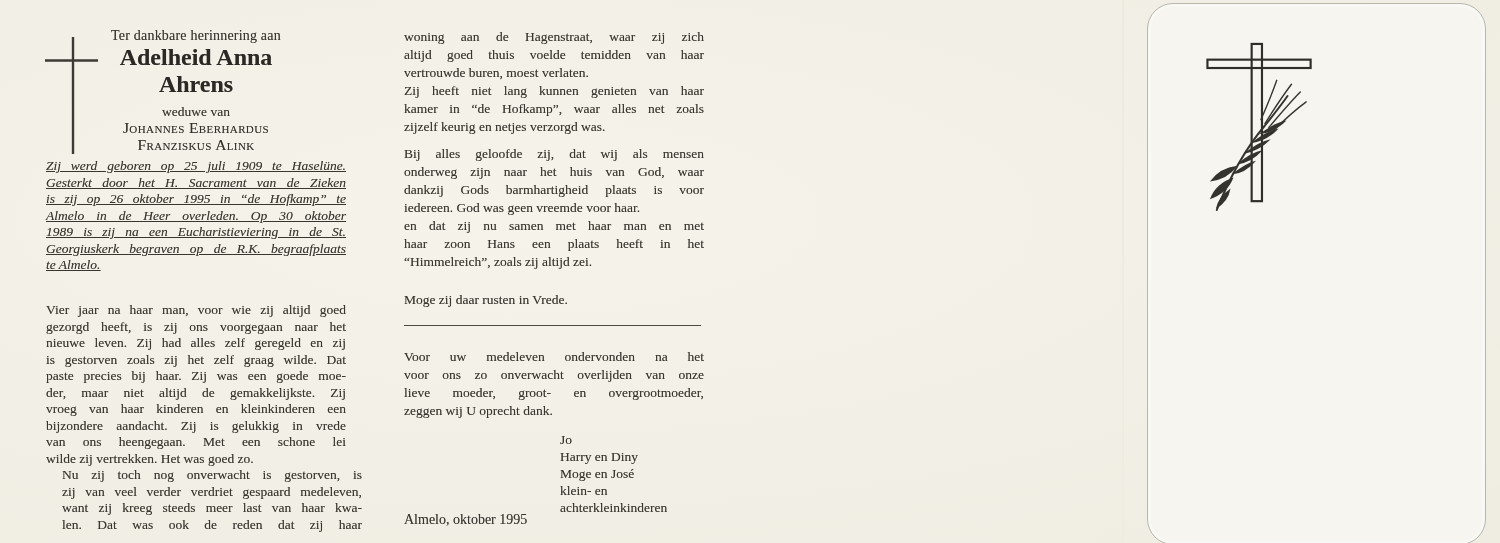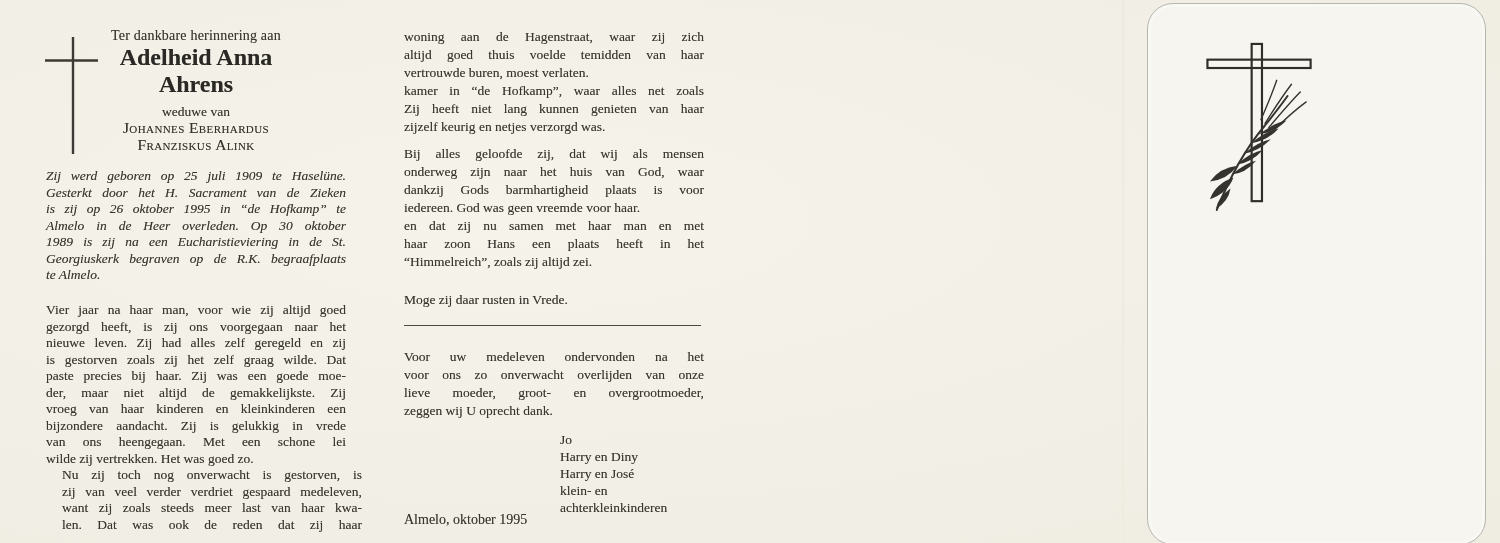--- a/index.html
+++ b/index.html
@@ -19,21 +19,21 @@
   .hdr-name{left:0;top:16px;width:100%;text-align:center;font-size:24px;font-weight:bold;line-height:27px;color:#2b2925;}
   .hdr-rel{left:0;top:76px;width:100%;text-align:center;font-size:13.5px;}
   .hdr-husband{left:0;top:92px;width:100%;text-align:center;font-size:15.5px;line-height:16.5px;font-variant:small-caps;letter-spacing:.4px;color:#33312b;}
   .para{width:300px;font-size:13.5px;}
   .lh-l{line-height:16.5px;}
   .lh-m{line-height:18px;}
   .just .ln{text-align:justify;text-align-last:justify;}
   .just .ln:last-child{text-align-last:left;}
   .just.cont .ln:last-child{text-align-last:justify;}
   .italic{font-style:italic;}
-  .p-origin{left:0;top:140px;}
+  .p-origin{left:0;top:130px;text-decoration:underline;}
   .p-life{left:0;top:274px;}
   .p-passing{left:16px;top:439px;}
   
   .panel-mid{left:404px;top:28px;width:300px;height:515px;}
   .p-home{left:0;top:0;}
   .p-hofkamp{left:0;top:54px;}
   .p-faith{left:0;top:117px;}
   .p-trust{left:0;top:189px;}
   .p-rest{left:0;top:264px;font-size:13.5px;}
   .rule{left:0;top:297px;width:297px;height:0;border-top:1.5px solid #4c4a43;}
@@ -81,39 +81,39 @@
         <div class="ln">paste precies bij haar. Zij was een goede moe-</div>
         <div class="ln">der, maar niet altijd de gemakkelijkste. Zij</div>
         <div class="ln">vroeg van haar kinderen en kleinkinderen een</div>
         <div class="ln">bijzondere aandacht. Zij is gelukkig in vrede</div>
         <div class="ln">van ons heengegaan. Met een schone lei</div>
         <div class="ln">wilde zij vertrekken. Het was goed zo.</div>
       </div>
     <div class="abs para lh-l just cont ink p-passing">
         <div class="ln">Nu zij toch nog onverwacht is gestorven, is</div>
         <div class="ln">zij van veel verder verdriet gespaard medeleven,</div>
-        <div class="ln">want zij zoals steeds meer last van haar kwa-</div>
+        <div class="ln">want zij kreeg steeds meer last van haar kwa-</div>
         <div class="ln">len. Dat was ook de reden dat zij haar</div>
       </div>
   </div>
 
   <svg class="abs" style="left:43px;top:34px;" width="60" height="125" viewBox="0 0 60 125">
     <line x1="30" y1="3" x2="30" y2="120" stroke="#3c3a34" stroke-width="2.4"></line>
     <line x1="2" y1="26.5" x2="55" y2="26.5" stroke="#3c3a34" stroke-width="2.4"></line>
   </svg>
 
   <div class="abs panel-mid">
     <div class="abs para lh-m just ink p-home">
         <div class="ln">woning aan de Hagenstraat, waar zij zich</div>
         <div class="ln">altijd goed thuis voelde temidden van haar</div>
         <div class="ln">vertrouwde buren, moest verlaten.</div>
       </div>
     <div class="abs para lh-m just ink p-hofkamp">
+        <div class="ln">Zij heeft niet lang kunnen genieten van haar</div>
         <div class="ln">kamer in “de Hofkamp”, waar alles net zoals</div>
-        <div class="ln">Zij heeft niet lang kunnen genieten van haar</div>
         <div class="ln">zijzelf keurig en netjes verzorgd was.</div>
       </div>
     <div class="abs para lh-m just ink p-faith">
         <div class="ln">Bij alles geloofde zij, dat wij als mensen</div>
         <div class="ln">onderweg zijn naar het huis van God, waar</div>
         <div class="ln">dankzij Gods barmhartigheid plaats is voor</div>
         <div class="ln">iedereen. God was geen vreemde voor haar.</div>
       </div>
     <div class="abs para lh-m just ink p-trust">
         <div class="ln">en dat zij nu samen met haar man en met</div>
@@ -124,21 +124,21 @@
     <div class="abs rule"></div>
     <div class="abs para lh-m just ink p-thanks">
         <div class="ln">Voor uw medeleven ondervonden na het</div>
         <div class="ln">voor ons zo onverwacht overlijden van onze</div>
         <div class="ln">lieve moeder, groot- en overgrootmoeder,</div>
         <div class="ln">zeggen wij U oprecht dank.</div>
       </div>
     <div class="abs sig ink">
         <div class="ln">Jo</div>
         <div class="ln">Harry en Diny</div>
-        <div class="ln">Harry en José</div>
+        <div class="ln">Moge en José</div>
         <div class="ln">klein- en</div>
         <div class="ln">achterkleinkinderen</div>
       </div>
     <div class="abs dateline ink">Almelo, oktober 1995</div>
   </div>
 
   <div class="abs crease"></div>
 
   <div class="abs cover">
     <svg class="abs emblem" viewBox="0 0 115 175">

